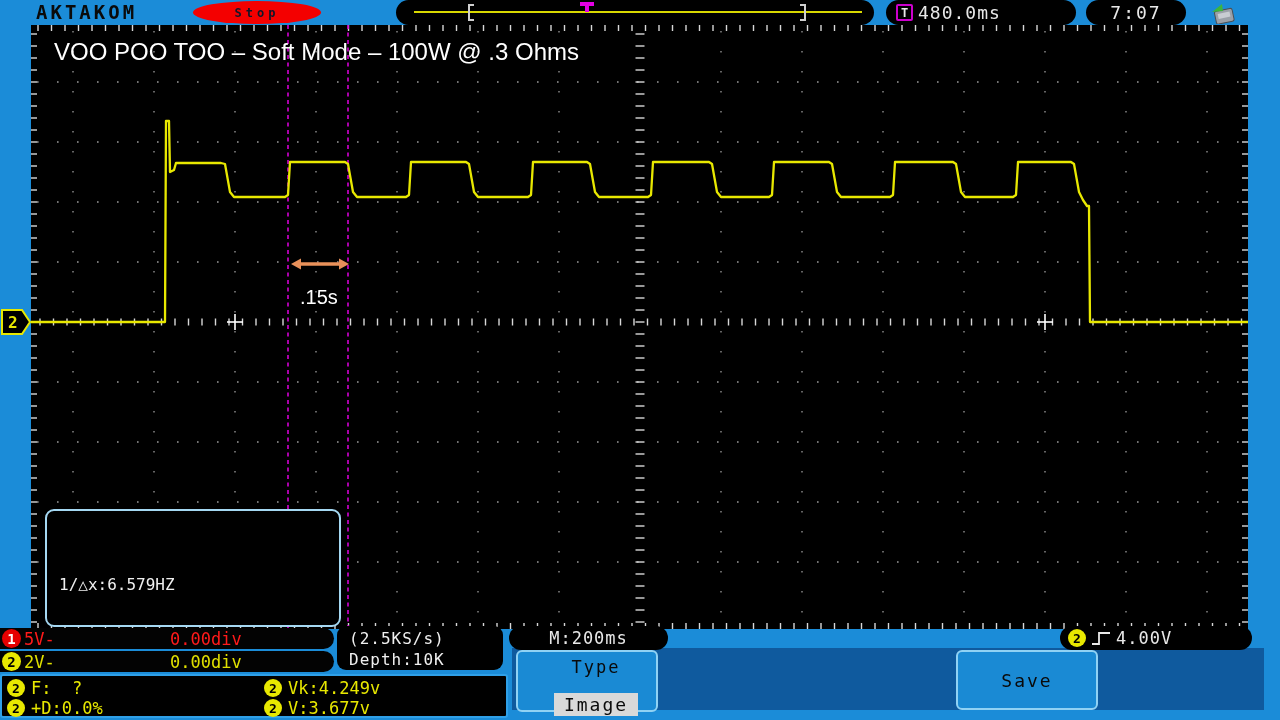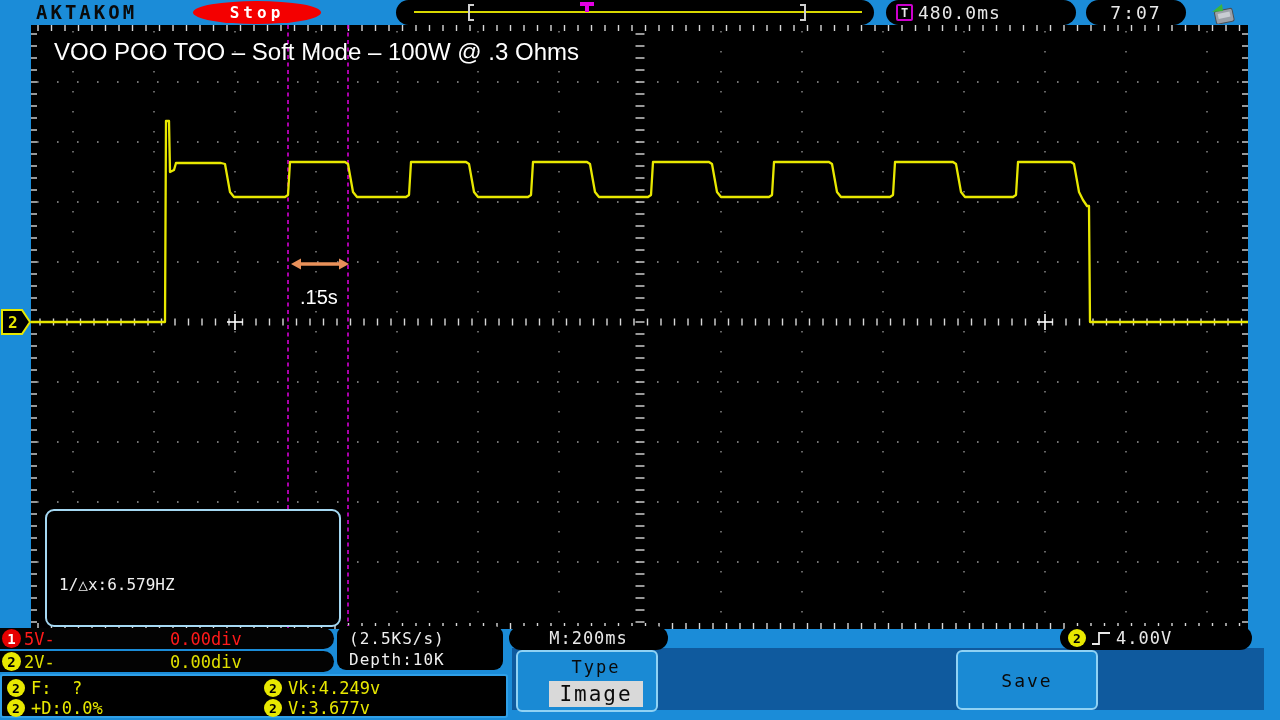--- a/index.html
+++ b/index.html
@@ -11,21 +11,21 @@
 
   
   #scope-svg { position:absolute; inset:0; z-index:1; }
   .overlay  { z-index:2; }
   .chrome   { z-index:3; }
 
   
   .brand { left:36px; top:1px; font-size:19px; font-weight:bold; color:#0a0a0a; letter-spacing:3px; }
   .stop-pill { left:193px; top:1px; width:128px; height:23px; background:#f40000; border-radius:50%;
                display:flex; align-items:center; justify-content:center; }
-  .stop-pill span { color:#ffffff; font-weight:bold; font-size:16px; letter-spacing:4px; }
+  .stop-pill span { color:#0f172a; font-weight:bold; font-size:12px; letter-spacing:4px; }
   .pill { background:#000; border-radius:13px; color:#e8e8e8; }
   .pos-pill { left:396px; top:0; width:478px; height:25px; }
   .pos-line { position:absolute; left:18px; right:12px; top:11px; height:2px; background:#d8d800; }
   .bracket { position:absolute; top:4px; width:6px; height:17px; }
   .bracket.l { border-left:2px solid #cfcfcf; border-top:2px solid #cfcfcf; border-bottom:2px solid #cfcfcf; }
   .bracket.r { border-right:2px solid #cfcfcf; border-top:2px solid #cfcfcf; border-bottom:2px solid #cfcfcf; }
   .tmark { position:absolute; top:2px; width:14px; height:4px; background:#e400e4; }
   .tmark::after { content:""; position:absolute; left:5px; top:4px; width:4px; height:6px; background:#e400e4; }
   .trig-pill { left:886px; top:0; width:190px; height:25px; display:flex; align-items:center; gap:5px; padding-left:10px; }
   .t-box { width:17px; height:17px; border:2px solid #cc00cc; color:#e8e8e8; font-size:12px; font-weight:bold;
@@ -56,21 +56,21 @@
   .m-pill { left:509px; top:626px; width:159px; height:24px; display:flex; align-items:center; justify-content:center;
             font-size:17px; letter-spacing:1px; }
   .trig2-pill { left:1060px; top:626px; width:192px; height:24px; display:flex; align-items:center; gap:4px; padding-left:8px; }
   .trig2-pill .num { width:18px; height:18px; border-radius:50%; background:#e8e800; color:#000; font-size:13px;
                      font-weight:bold; display:flex; align-items:center; justify-content:center; }
   .trig2-pill .val { font-size:17px; letter-spacing:1px; }
 
   .menu-strip { left:512px; top:648px; width:752px; height:62px; background:#0f5a9e; z-index:2; }
   .soft-btn { background:#1a8ad4; border:2px solid #90d2f4; border-radius:6px; color:#0a0a0a; text-align:center; }
   .type-btn { left:516px; top:650px; width:142px; height:62px; padding-top:5px; font-size:17px; letter-spacing:2px;padding-left:18px; }
-  .type-chip { display:inline-block; margin-top:4px; background:#d9d9d9; padding:1px 10px; font-size:21px; letter-spacing:2px; }
+  .type-chip { display:inline-block; margin-top:16px; background:#d9d9d9; padding:1px 10px; font-size:18px; letter-spacing:2px; }
   .save-btn { left:956px; top:650px; width:142px; height:60px; font-size:18px; letter-spacing:2px;
               display:flex; align-items:center; justify-content:center; }
 
   .meas-panel { left:0; top:674px; width:508px; height:44px; background:#000; border:2px solid #2fa0e8; border-radius:3px; }
   .meas-item { position:absolute; display:flex; align-items:center; gap:6px; color:#e8e800; font-size:17px; white-space:pre; }
   .meas-item .num { width:18px; height:18px; border-radius:50%; background:#e8e800; color:#000; font-size:13px;
                     font-weight:bold; display:flex; align-items:center; justify-content:center; flex:0 0 18px; }
   .mi-0 { left:5px; top:2px; } .mi-1 { left:262px; top:2px; }
   .mi-2 { left:5px; top:22px; } .mi-3 { left:262px; top:22px; }
 </style>

